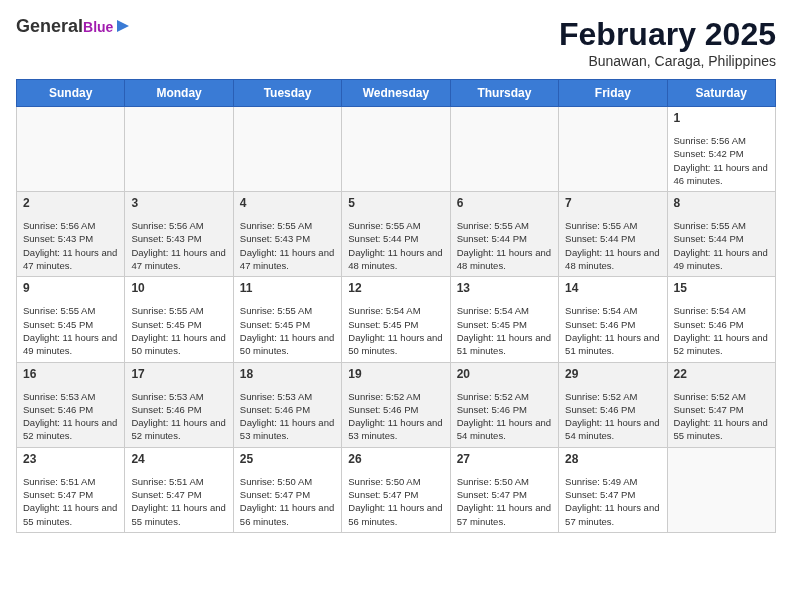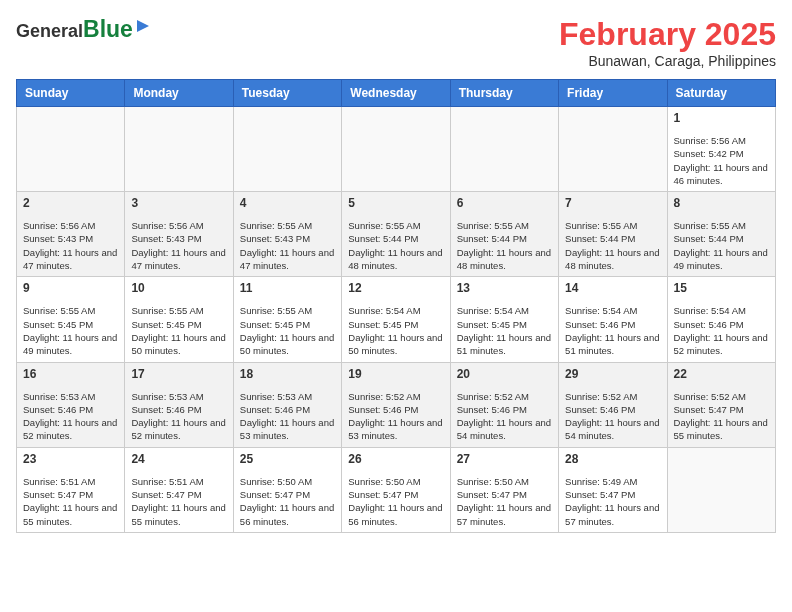--- a/index.html
+++ b/index.html
@@ -20,38 +20,38 @@
       display: flex;
       align-items: center;
       gap: 2px;
     }
     .title-block {
       text-align: right;
     }
     .month-year {
       font-size: 32px;
       font-weight: bold;
-      color: #ef4444;
+      color: #0f172a;
     }
     .location {
       font-size: 14px;
       color: #333;
     }
     table {
       width: 100%;
       border-collapse: collapse;
       border: 1px solid #ccc;
     }
     thead th {
       background-color: #3a7bd5;
       color: #fff;
       font-size: 12px;
       font-weight: bold;
       padding: 6px 8px;
-      text-align: left;
+      text-align: center;
       border: 1px solid #2a5fb5;
     }
     td {
       border: 1px solid #ccc;
       vertical-align: top;
       padding: 4px 6px;
       width: calc(100% / 7);
       height: 80px;
       font-size: 10px;
       color: #333;
@@ -79,21 +79,21 @@
       background-color: #f2f2f2;
     }
   </style>
 </head>
 <body>
 
 <div class="header">
   <div class="logo">
     <div style="display:flex; align-items:center; gap:0px;">
       <div style="position:relative; display:inline-block;">
-        <span style="font-size:18px; font-weight:bold; color:#333;margin-top:45px;">General</span><span style="font-size:23px; font-weight:bold; color:#15803d;">Blue</span>
+        <span style="font-size:18px; font-weight:bold; color:#333;margin-top:45px;">General</span><span style="font-size:14px; font-weight:bold; color:#a21caf;">Blue</span>
         
         <svg style="position:absolute; top:2px; right:-18px;" width="16" height="16" viewBox="0 0 16 16">
           <polygon points="2,14 14,8 2,2" fill="#3a7bd5"></polygon>
         </svg>
       </div>
     </div>
   </div>
   <div class="title-block">
     <div class="month-year">February 2025</div>
     <div class="location">Bunawan, Caraga, Philippines</div>

